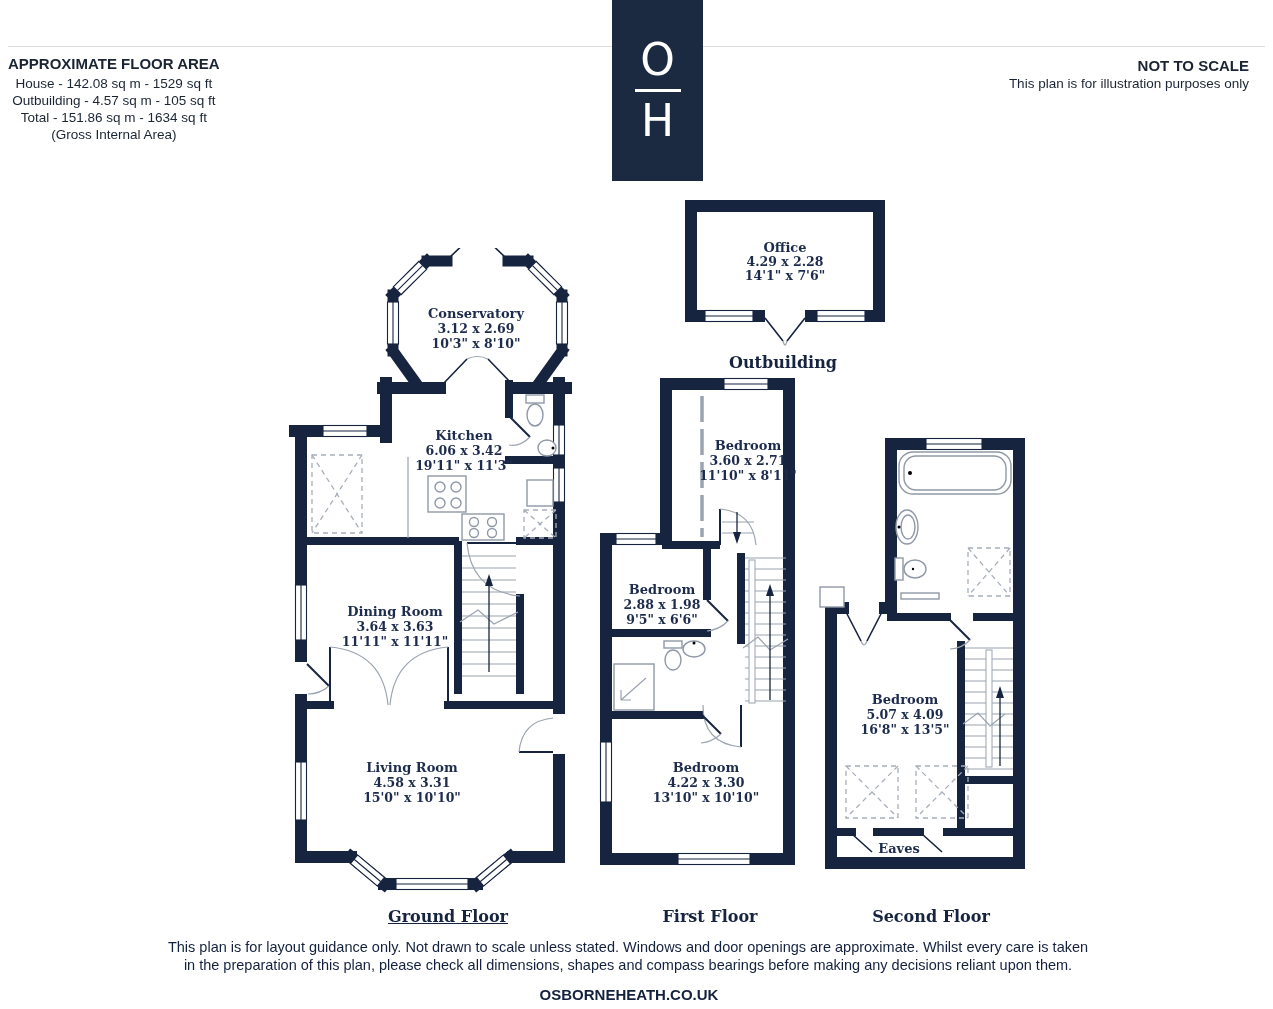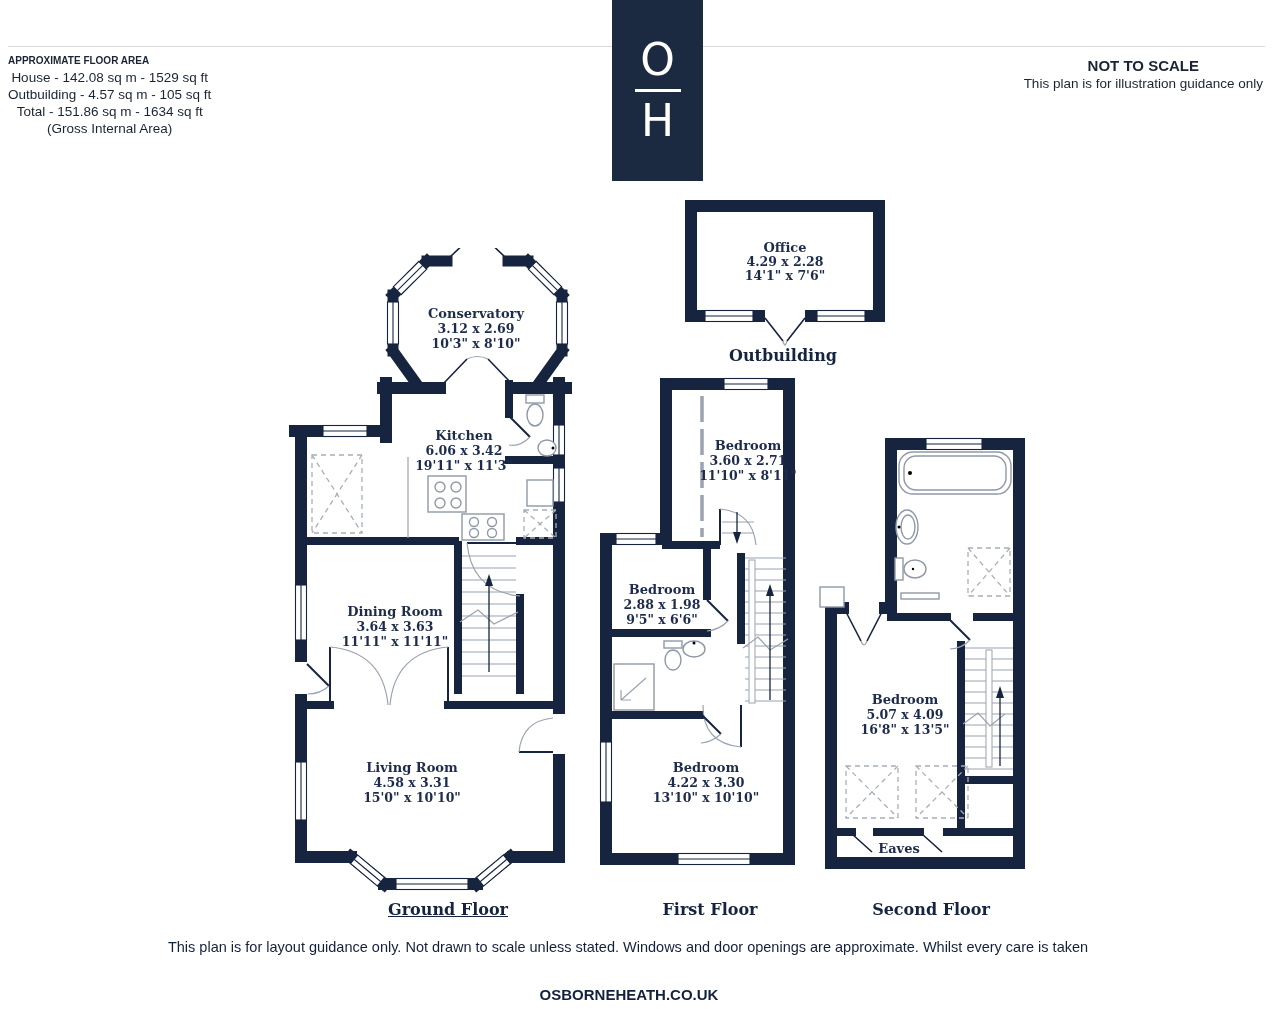--- a/index.html
+++ b/index.html
@@ -1,23 +1,23 @@
 <!DOCTYPE html>
 <html><head>
 <meta charset="utf-8">
 <style>
   html,body{margin:0;padding:0;background:#ffffff;}
   #page{position:relative;width:1273px;height:1009px;background:#fff;overflow:hidden;
         font-family:"Liberation Sans",sans-serif;color:#1a2433;}
   .abs{position:absolute;}
   
   #area-block{left:8px;top:55px;}
-  #area-block .title{font-weight:bold;font-size:10px;margin-bottom:3px;}
+  #area-block .title{font-weight:bold;font-size:15px;margin-bottom:3px;}
   #area-block .line{font-size:13.5px;line-height:17px;text-align:center;}
-  #scale-block{right:10px;top:57px;text-align:center;}
+  #scale-block{right:24px;top:57px;text-align:right;}
   #scale-block .title{font-weight:bold;font-size:15px;margin-bottom:2px;}
   #scale-block .line{font-size:13.5px;}
   #topline{left:8px;top:46px;width:1257px;height:1px;background:#dadada;}
   #logo{left:612px;top:0;width:91px;height:181px;background:#1B2A40;display:flex;flex-direction:column;
         align-items:center;justify-content:center;gap:7px;z-index:2;}
   #logo .glyph{color:#fff;font-family:"DejaVu Sans",sans-serif;font-size:44px;line-height:44px;}
   #logo .bar{width:46px;height:3px;background:#fff;}
   
   .wall{stroke:#17243F;fill:none;stroke-linecap:square;}
   .w12{stroke-width:12;} .w11{stroke-width:11;} .w8{stroke-width:8;}
@@ -30,21 +30,21 @@
   .leaf{stroke:#17243F;stroke-width:2;fill:none;}
   .leaf2{stroke:#17243F;stroke-width:1.6;fill:none;}
   .arc{stroke:#9AA3AF;stroke-width:1.2;fill:none;}
   .sq{stroke:#9AA3AF;stroke-width:1.2;fill:none;}
   .arr{stroke:#17243F;stroke-width:1.3;fill:none;}
   .arrh{fill:#17243F;}
   .rname{font:700 13px "DejaVu Serif",serif;fill:#1D2B4C;text-anchor:middle;}
   .rdim{font:700 12.5px "DejaVu Serif",serif;fill:#1D2B4C;text-anchor:middle;}
   .eaves{font:700 13px "DejaVu Serif",serif;fill:#1D2B4C;text-anchor:middle;}
   .floor-label{font-family:"DejaVu Serif",serif;font-weight:700;font-size:16px;color:#17243F;
-               transform:translateX(-50%);white-space:nowrap;}
+               transform:translateX(-50%);white-space:nowrap;margin-top:7px;}
   
   #disclaimer{left:0;top:939px;width:1256px;text-align:center;font-size:14.5px;line-height:17.5px;color:#14213d;}
   #website{left:0;top:986px;width:1258px;text-align:center;font-weight:bold;font-size:15px;color:#14213d;}
 </style>
 </head>
 <body>
 
 <div id="page">
 
   <div id="topline" class="abs"></div>
@@ -52,21 +52,21 @@
   <div id="area-block" class="abs">
     <div class="title">APPROXIMATE FLOOR AREA</div>
     <div class="line">House - 142.08 sq m - 1529 sq ft</div>
     <div class="line">Outbuilding - 4.57 sq m - 105 sq ft</div>
     <div class="line">Total - 151.86 sq m - 1634 sq ft</div>
     <div class="line">(Gross Internal Area)</div>
   </div>
 
   <div id="scale-block" class="abs">
     <div class="title">NOT TO SCALE</div>
-    <div class="line">This plan is for illustration guidance only</div>
+    <div class="line">This plan is for illustration purposes only</div>
   </div>
 
   <div id="logo" class="abs">
     <div class="glyph">O</div>
     <div class="bar"></div>
     <div class="glyph">H</div>
   </div>
 
   <svg class="abs" style="left:680px;top:196px;" width="210" height="156" viewBox="680 196 210 156">
     <g>
@@ -342,16 +342,17 @@
       <text class="rname" x="905" y="704">Bedroom</text>
       <text class="rdim" x="905" y="719">5.07 x 4.09</text>
       <text class="rdim" x="905" y="734">16'8" x 13'5"</text>
     </g>
     <text class="eaves" x="899" y="853">Eaves</text>
   </svg>
   <div class="abs floor-label" style="left:931px;top:900px;">Second Floor</div>
 
   <div id="disclaimer" class="abs">
     <div>This plan is for layout guidance only. Not drawn to scale unless stated. Windows and door openings are approximate. Whilst every care is taken</div>
+    <div>in the preparation of this plan, please check all dimensions, shapes and compass bearings before making any decisions reliant upon them.</div>
   </div>
   <div id="website" class="abs">OSBORNEHEATH.CO.UK</div>
 
 </div>
 
 </body></html>

